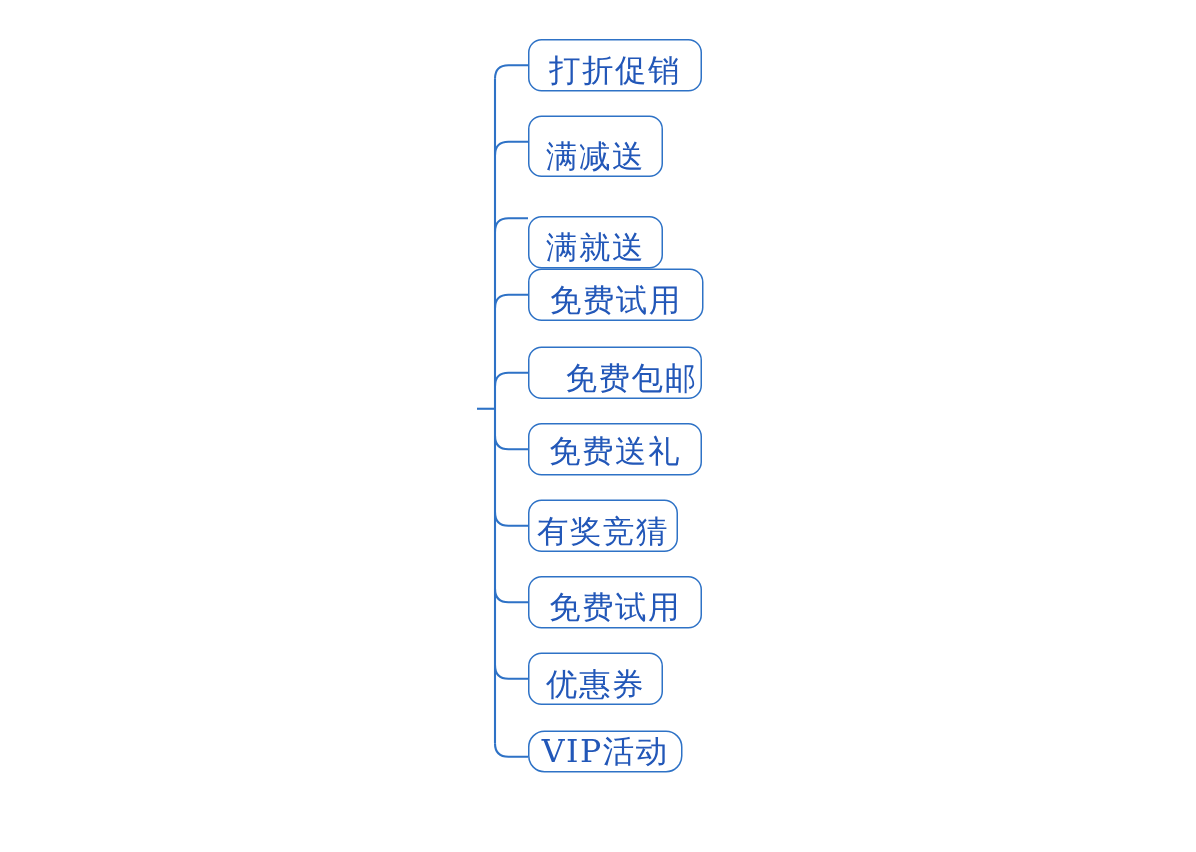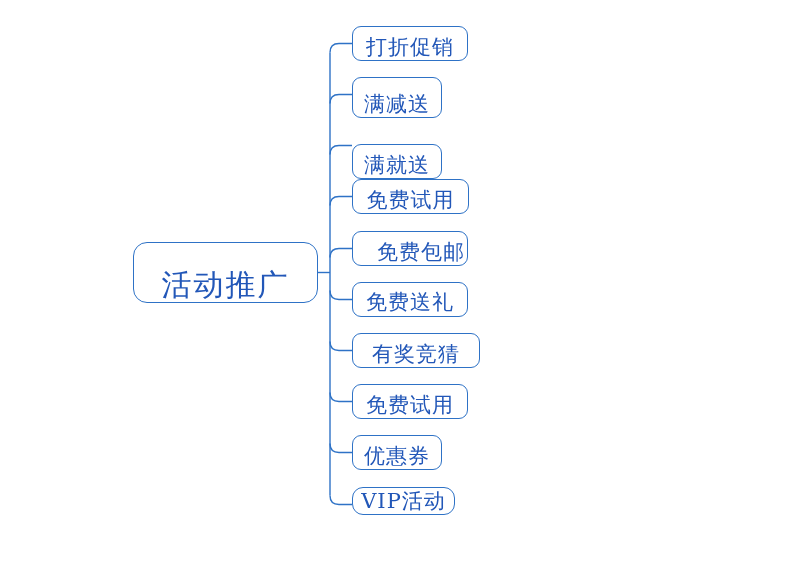--- a/index.html
+++ b/index.html
@@ -62,43 +62,40 @@
       <path d="M 352 94.5 L 339 94.5 Q 330 94.5 330 103.5" fill="none" stroke="#2e72c6" stroke-width="1.4"></path>
       <path d="M 352 145.5 L 339 145.5 Q 330 145.5 330 154.5" fill="none" stroke="#2e72c6" stroke-width="1.4"></path>
       <path d="M 352 196.5 L 339 196.5 Q 330 196.5 330 205.5" fill="none" stroke="#2e72c6" stroke-width="1.4"></path>
       <path d="M 352 248.5 L 339 248.5 Q 330 248.5 330 257.5" fill="none" stroke="#2e72c6" stroke-width="1.4"></path>
       <path d="M 352 299.5 L 339 299.5 Q 330 299.5 330 290.5" fill="none" stroke="#2e72c6" stroke-width="1.4"></path>
       <path d="M 352 350.5 L 339 350.5 Q 330 350.5 330 341.5" fill="none" stroke="#2e72c6" stroke-width="1.4"></path>
       <path d="M 352 401.5 L 339 401.5 Q 330 401.5 330 392.5" fill="none" stroke="#2e72c6" stroke-width="1.4"></path>
       <path d="M 352 452.5 L 339 452.5 Q 330 452.5 330 443.5" fill="none" stroke="#2e72c6" stroke-width="1.4"></path>
       <path d="M 352 504.5 L 339 504.5 Q 330 504.5 330 495.5" fill="none" stroke="#2e72c6" stroke-width="1.4"></path>
     </svg>
-  <div class="node root" id="root-node" style="left:133px; top:242px; width:185px; height:61px;">
-    <span class="label">活动推广</span>
-  </div>
   <div id="children-layer">
       <div class="node child" style="left: 352px; top: 26px; width: 116px; height: 35px;">
         <span class="label">打折促销</span>
       </div>
       <div class="node child" style="left: 352px; top: 77px; width: 90px; height: 41px;">
         <span class="label">满减送</span>
       </div>
       <div class="node child" style="left: 352px; top: 126px; width: 90px; height: 35px; margin-top: 18px;">
         <span class="label">满就送</span>
       </div>
       <div class="node child" style="left: 352px; top: 179px; width: 117px; height: 35px;">
         <span class="label">免费试用</span>
       </div>
       <div class="node child" style="left: 352px; top: 231px; width: 116px; height: 35px; padding-left: 22px;">
         <span class="label">免费包邮</span>
       </div>
       <div class="node child" style="left: 352px; top: 282px; width: 116px; height: 35px; font-family: Liberation Mono, monospace;">
         <span class="label">免费送礼</span>
       </div>
-      <div class="node child" style="left: 352px; top: 333px; width: 128px; height: 35px;">
+      <div class="node child" style="left: 352px; top: 333px; width: 100px; height: 35px;">
         <span class="label">有奖竞猜</span>
       </div>
       <div class="node child" style="left: 352px; top: 384px; width: 116px; height: 35px;">
         <span class="label">免费试用</span>
       </div>
       <div class="node child" style="left: 352px; top: 435px; width: 90px; height: 35px; font-family: Liberation Serif, serif;">
         <span class="label">优惠券</span>
       </div>
       <div class="node child" style="left: 352px; top: 487px; width: 103px; height: 28px; border-radius: 11px;">
         <span class="label">VIP活动</span>

